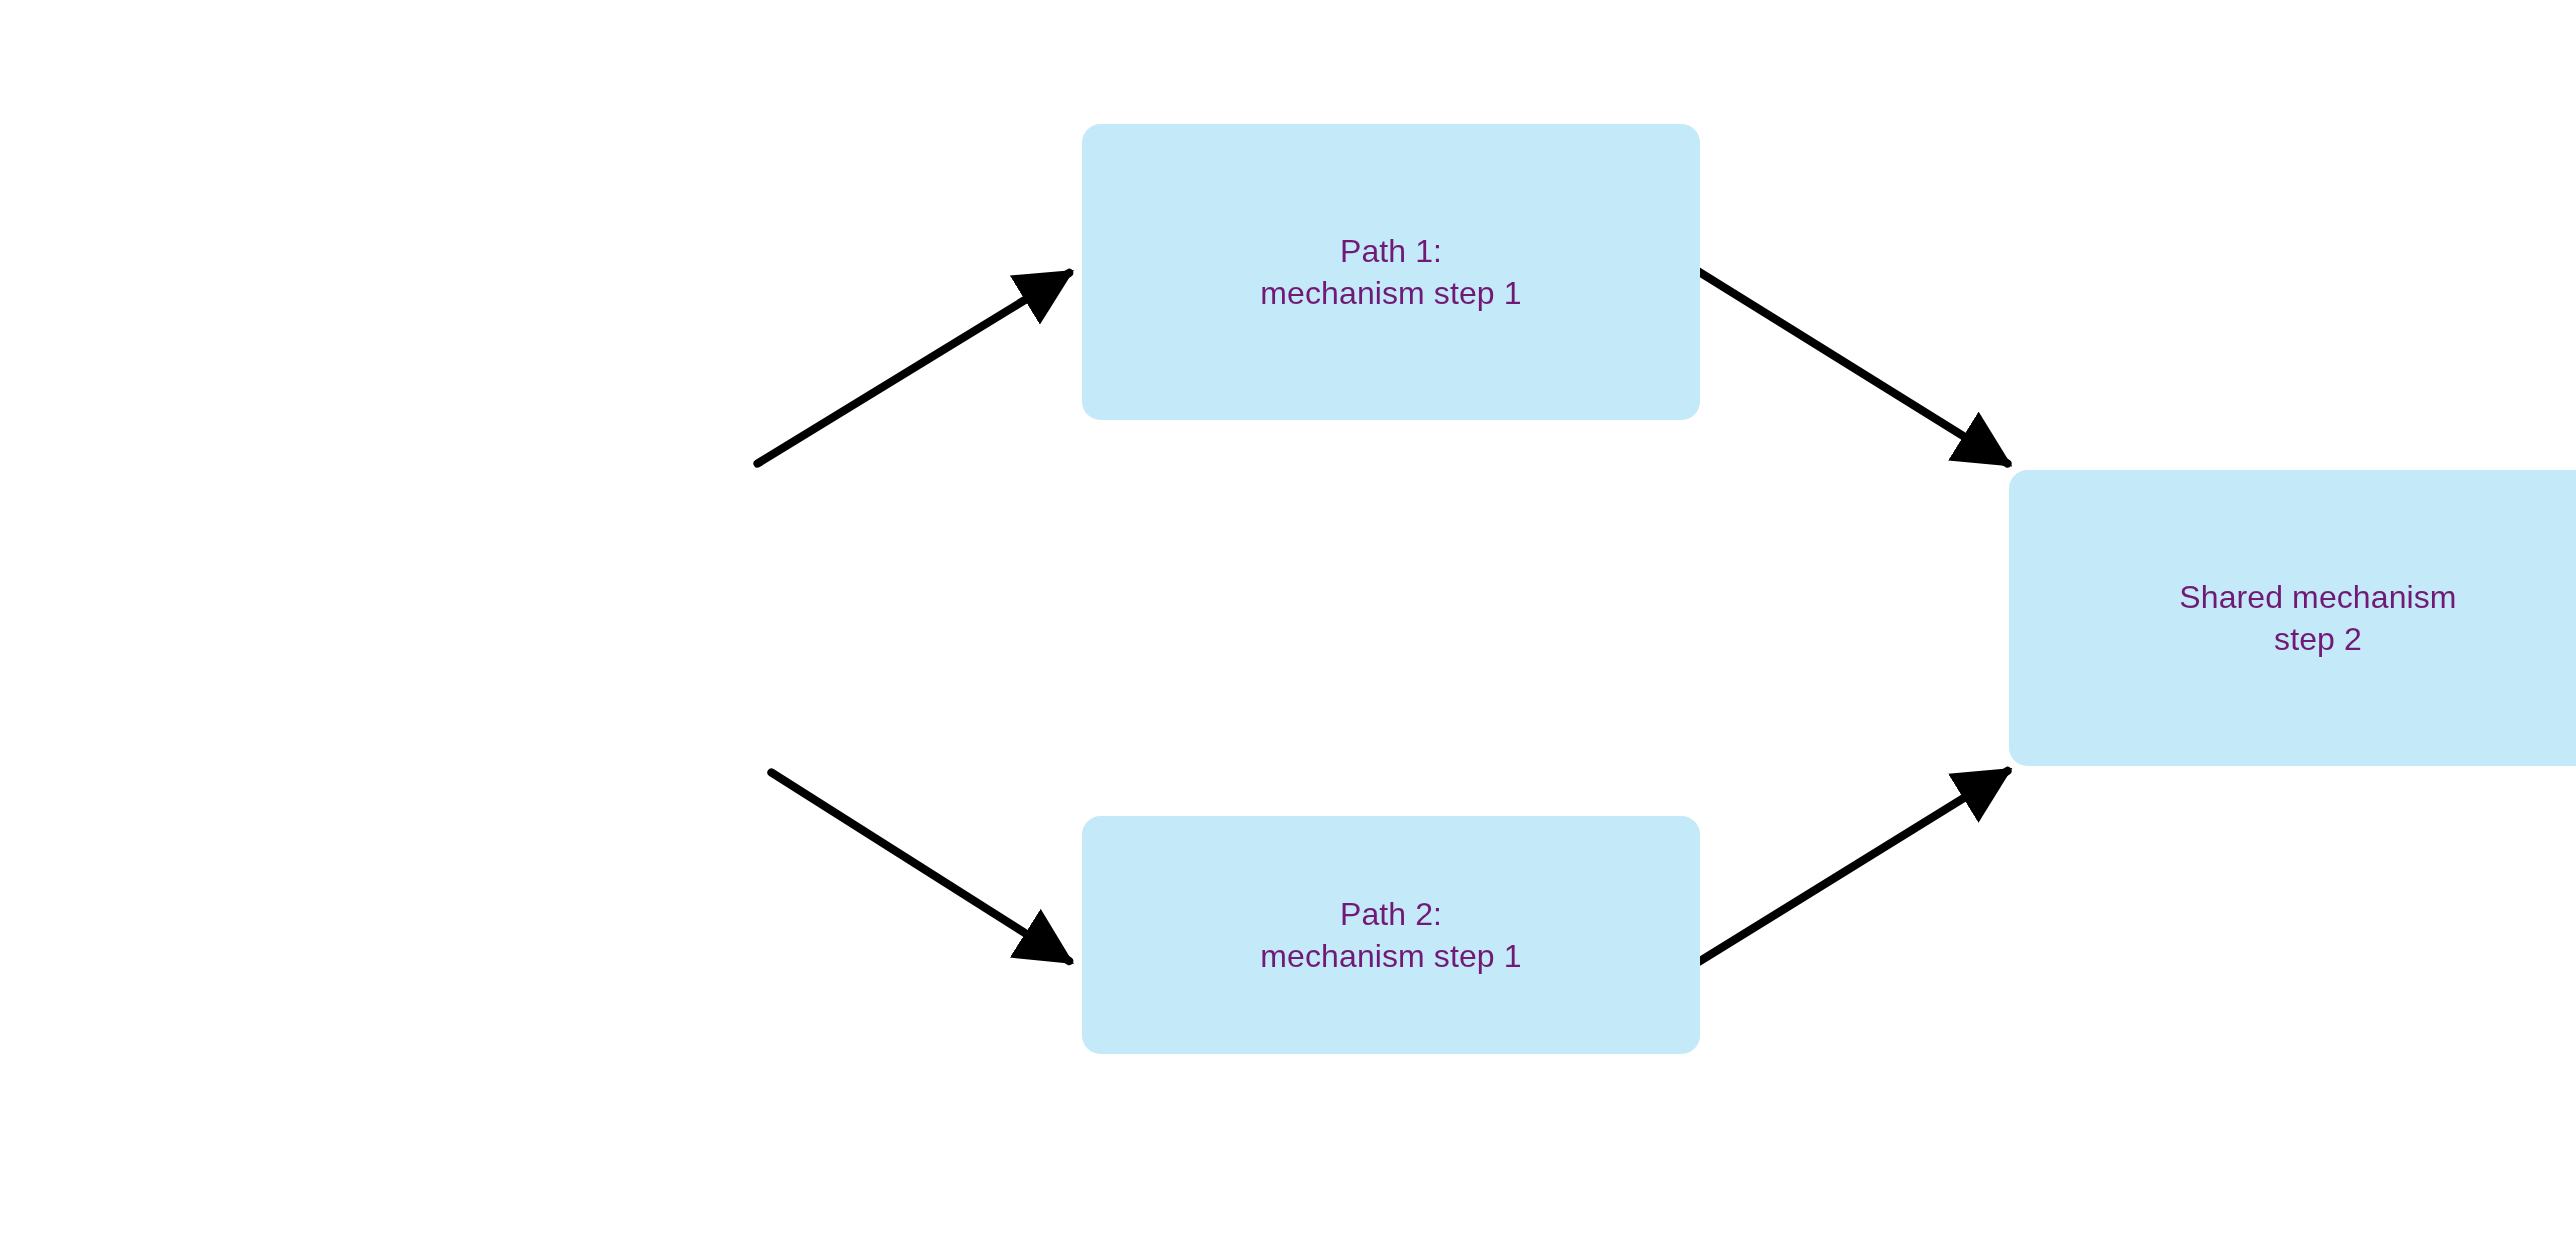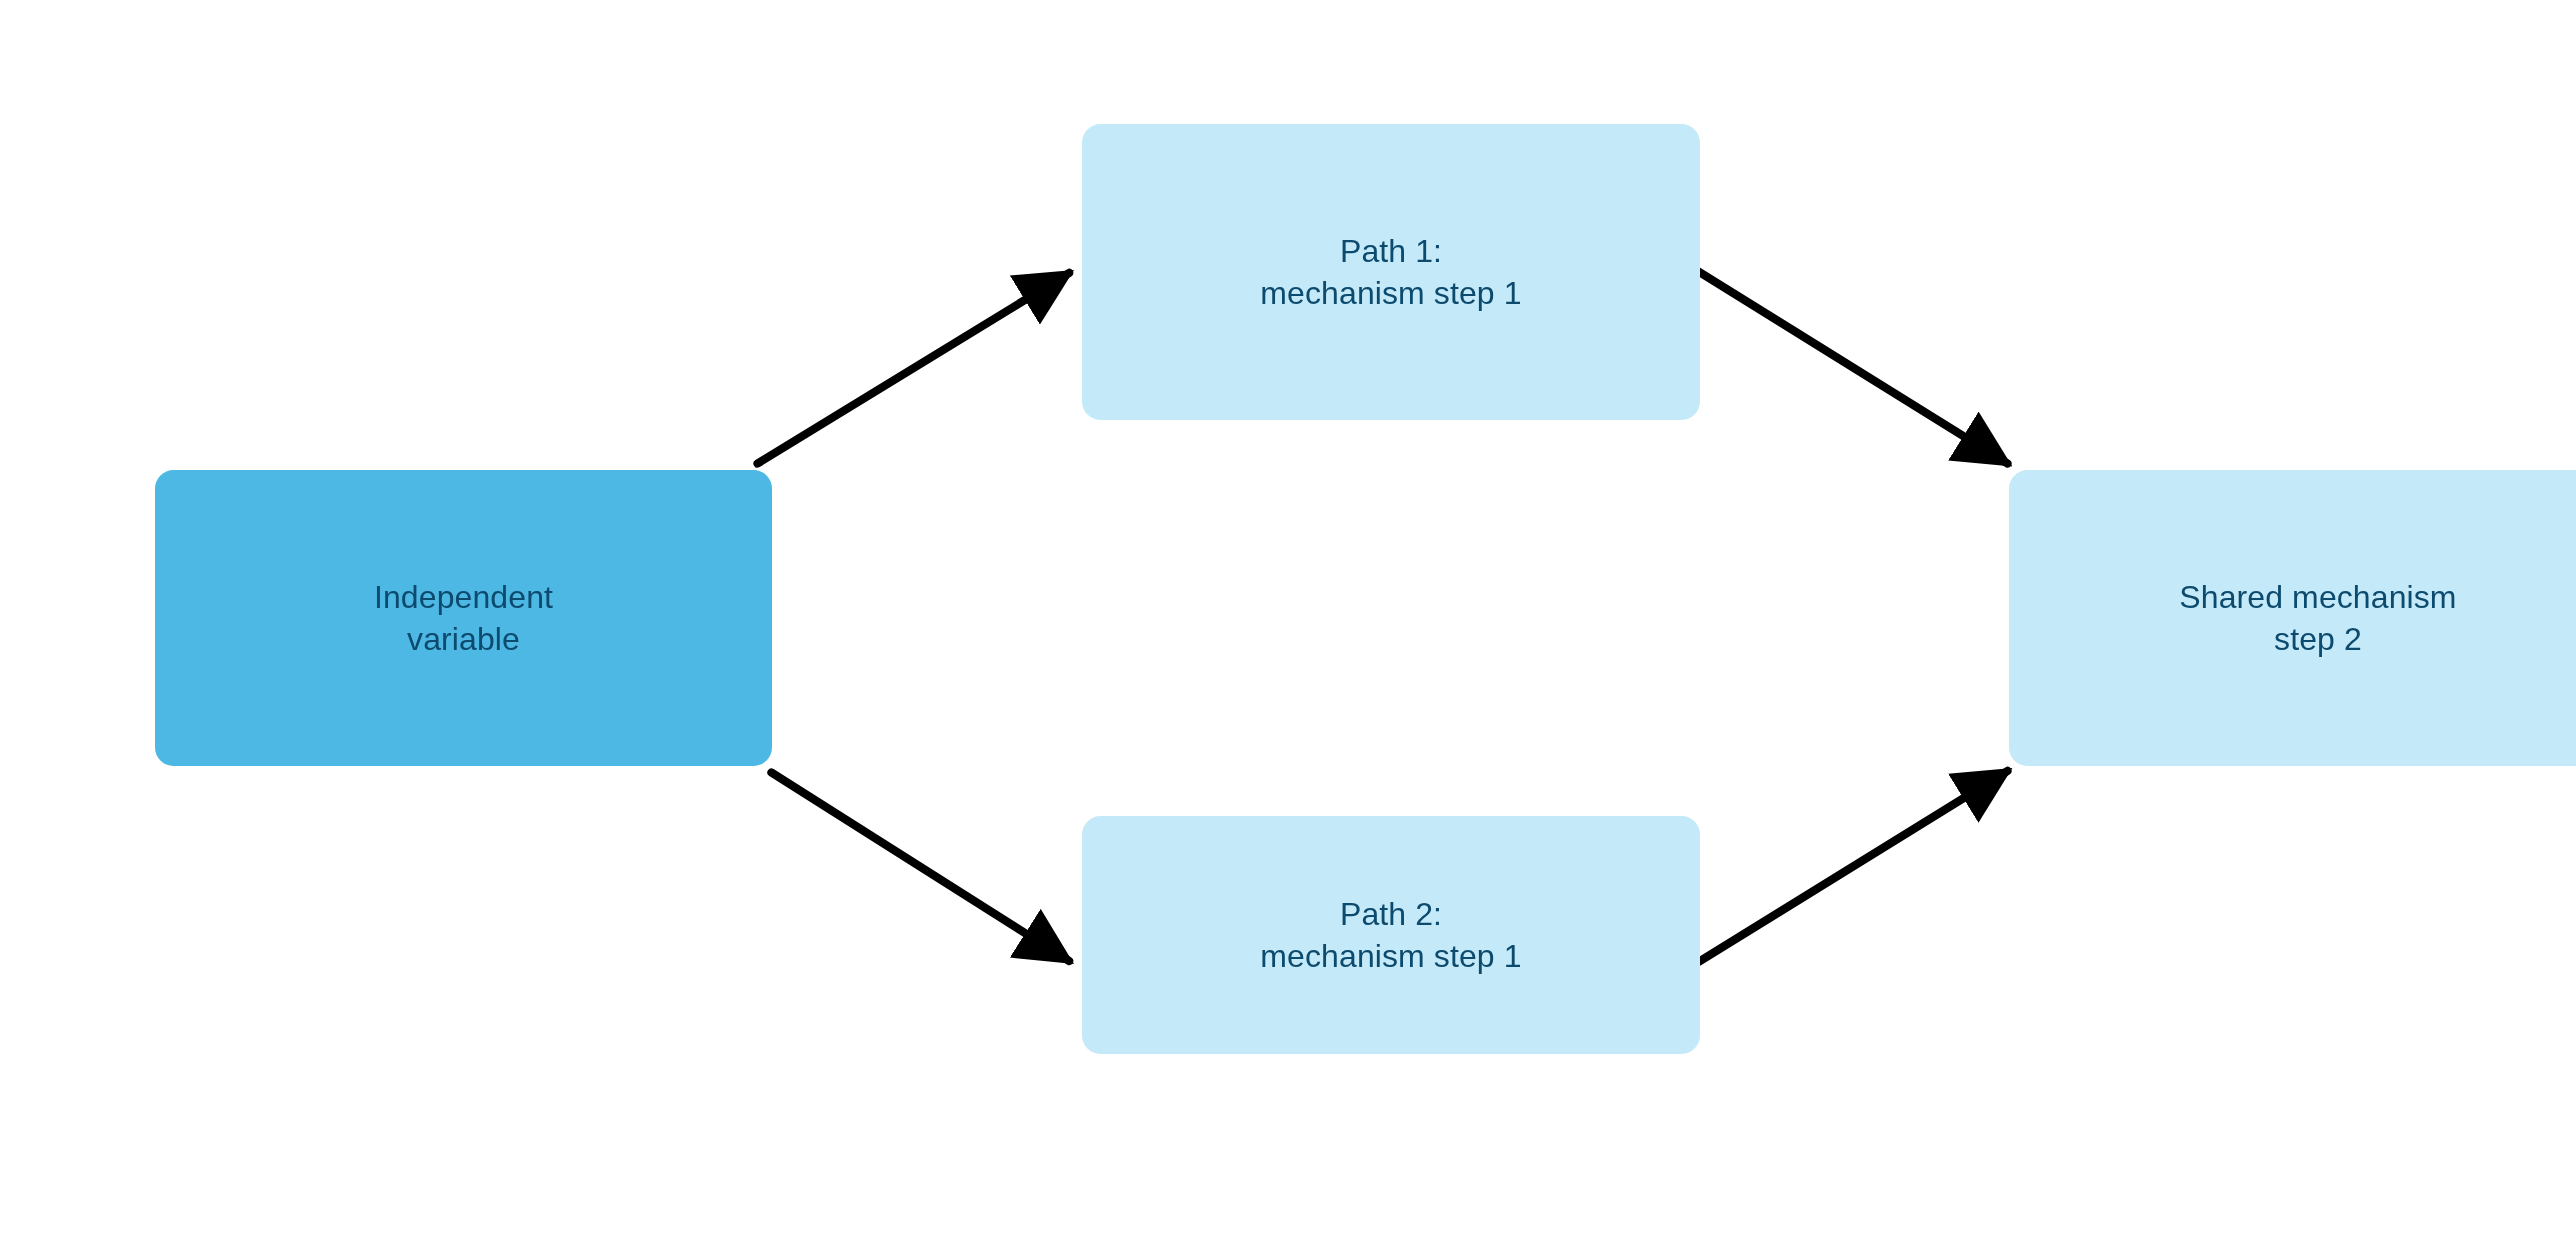--- a/index.html
+++ b/index.html
@@ -24,21 +24,21 @@
     pointer-events: none;
   }
   .node {
     position: absolute;
     box-sizing: border-box;
     border-radius: 18.5px;
     display: flex;
     align-items: center;
     justify-content: center;
     text-align: center;
-    color: #0c4a6e;
+    color: #701a75;
     font-size: 32px;
     line-height: 1.32;
     letter-spacing: 0.1px;
     white-space: pre-line;
     user-select: none;
   }
   
   #node-independent {
     left: 155px;  top: 470px;
     width: 617px; height: 296px;
@@ -80,22 +80,20 @@
 
     <line x1="1497" y1="1500" x2="2075" y2="1866" stroke="#000000" stroke-width="16" stroke-linecap="round" marker-end="url(#arrowhead)"></line>
 
     <line x1="3297" y1="527" x2="3897" y2="900" stroke="#000000" stroke-width="16" stroke-linecap="round" marker-end="url(#arrowhead)"></line>
 
     <line x1="3297" y1="1868" x2="3897" y2="1497" stroke="#000000" stroke-width="16" stroke-linecap="round" marker-end="url(#arrowhead)"></line>
 
     <line x1="5100" y1="1199" x2="5697" y2="1199" stroke="#000000" stroke-width="16" stroke-linecap="round" marker-end="url(#arrowhead)"></line>
   </svg>
 
-  <div class="node" id="node-independent">Independent
-variable</div>
 
   <div class="node" id="node-path1">Path 1:
 mechanism step 1</div>
 
   <div class="node" id="node-path2">Path 2:
 mechanism step 1</div>
 
   <div class="node" id="node-shared">Shared mechanism
 step 2</div>
 

